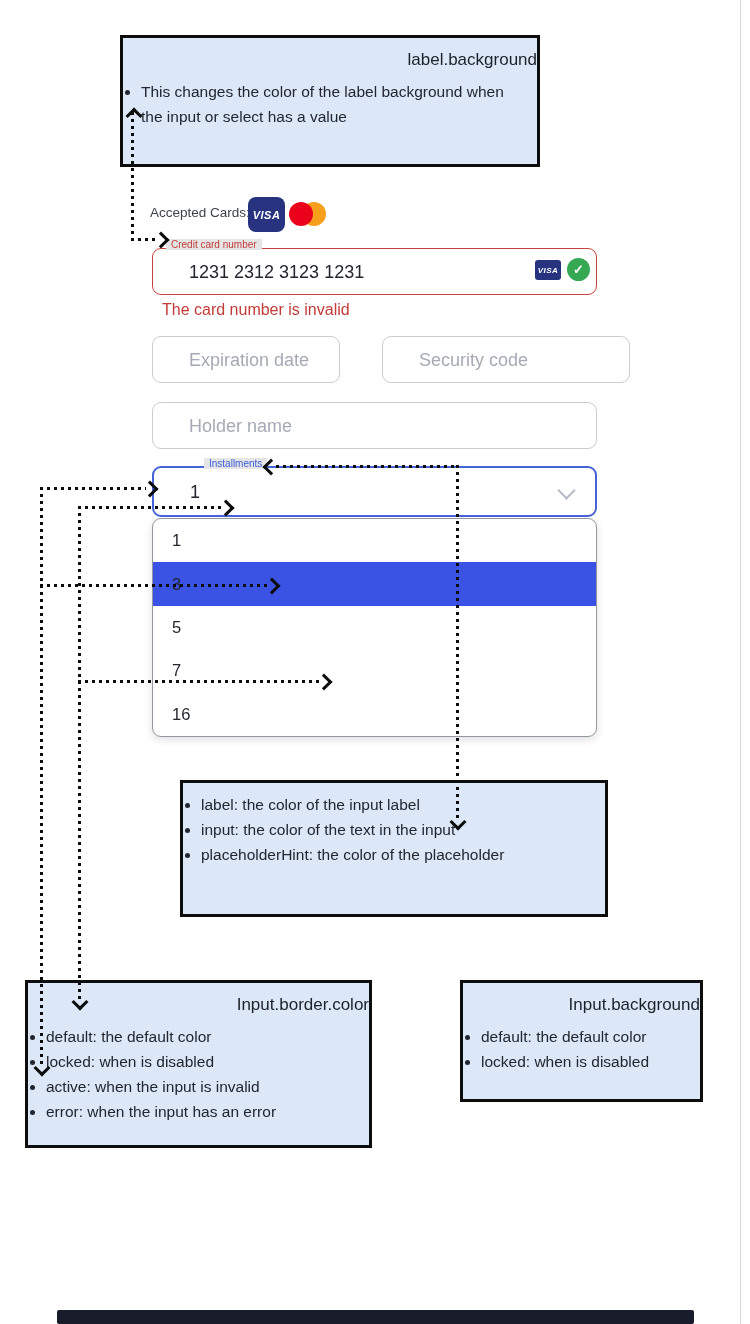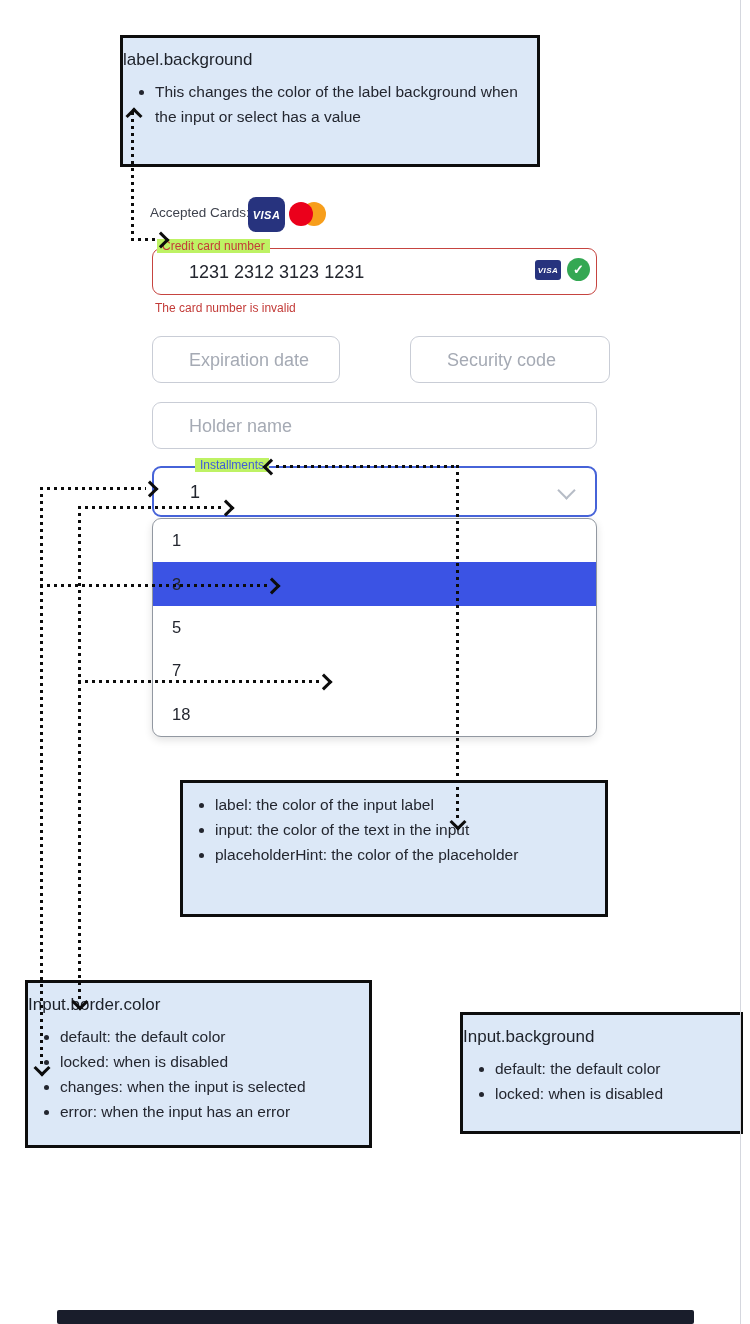--- a/index.html
+++ b/index.html
@@ -1,22 +1,22 @@
 <!DOCTYPE html>
 <html><head>
 <meta charset="utf-8">
 <style>
   html,body{margin:0;padding:0;background:#ffffff;}
   .canvas{position:relative;width:750px;height:1324px;background:#ffffff;overflow:hidden;
           font-family:"Liberation Sans",sans-serif;color:#23262f;}
 
   
   .callout{position:absolute;background:#dce8f7;border:3px solid #0d0d0d;box-sizing:border-box;}
-  .callout .ctitle{text-align:left;font-size:17px;color:#1d2129;margin-top:12px;}
-  .callout ul{margin:9px 0 0 0;padding:0 14px 0 32px;list-style:disc;}
+  .callout .ctitle{text-align:right;font-size:17px;color:#1d2129;margin-top:12px;}
+  .callout ul{margin:9px 0 0 0;padding:0 14px 0 18px;list-style:disc;}
   .callout li{font-size:15.5px;line-height:25px;color:#23262f;}
 
   
   .dl-h{position:absolute;height:3px;background:repeating-linear-gradient(90deg,#0c0c0c 0 3px,transparent 3px 7px);z-index:30;}
   .dl-v{position:absolute;width:3px;background:repeating-linear-gradient(180deg,#0c0c0c 0 3px,transparent 3px 7px);z-index:30;}
   .ah{position:absolute;width:9px;height:9px;border-top:3.2px solid #0c0c0c;border-right:3.2px solid #0c0c0c;z-index:31;}
   .ah.r{transform:rotate(45deg);}
   .ah.l{transform:rotate(225deg);}
   .ah.u{transform:rotate(-45deg);}
   .ah.d{transform:rotate(135deg);}
@@ -25,34 +25,34 @@
   .accepted{position:absolute;left:150px;top:205px;font-size:13.5px;color:#3e424d;}
   .visa-badge{position:absolute;background:#27337e;border-radius:8px;color:#fff;
               font-style:italic;font-weight:bold;display:flex;align-items:center;justify-content:center;letter-spacing:.5px;}
   .visa-big{left:248px;top:197px;width:37px;height:35px;font-size:11px;}
   .mc{position:absolute;left:289px;top:199px;width:38px;height:31px;}
   .mc .c{position:absolute;width:24px;height:24px;border-radius:50%;top:3px;}
   .mc .red{left:0;background:#eb001b;z-index:2;}
   .mc .org{left:13px;background:#f79e1b;z-index:1;}
 
   .outlined{position:absolute;box-sizing:border-box;background:#fff;border-radius:9px;}
-  .flabel{position:absolute;top:-10px;left:4px;background:#bef264;padding:0 5px;font-size:12px;white-space:nowrap;z-index:5;}
+  .flabel{position:absolute;top:-10px;left:13px;background:#e5e5e5;padding:0 5px;font-size:10px;white-space:nowrap;z-index:5;}
   .ivalue{position:absolute;left:36px;top:50%;transform:translateY(-50%);font-size:18px;color:#23262f;}
   .ph{color:#a5aab4;}
 
   .card-input{left:152px;top:248px;width:445px;height:47px;border:1.6px solid #c64440;}
   .card-input .flabel{color:#c33b38;}
   .visa-small{left:382px;top:11px;width:26px;height:20px;border-radius:3px;font-size:8px;position:absolute;}
   .seal{position:absolute;left:414px;top:9px;width:23px;height:23px;border-radius:50%;background:#34a853;
         color:#fff;font-size:13px;font-weight:bold;display:flex;align-items:center;justify-content:center;}
-  .err{position:absolute;left:155px;top:301px;font-size:12px;color:#c33b38;}
+  .err{position:absolute;left:162px;top:301px;font-size:16px;color:#c33b38;}
 
   .plain{border:1.3px solid #c9cdd6;}
   .exp{left:152px;top:336px;width:188px;height:47px;}
-  .sec{left:382px;top:336px;width:200px;height:47px;margin-left:28px;}
+  .sec{left:382px;top:336px;width:248px;height:47px;}
   .holder{left:152px;top:402px;width:445px;height:47px;}
 
   .select{left:152px;top:466px;width:445px;height:51px;border:2px solid #4663d8;z-index:6;}
   .select .flabel{color:#3f5cd8;margin-left:37px;}
   .chev{position:absolute;right:22px;top:16px;width:11px;height:11px;border-right:2.2px solid #b6bcc6;
         border-bottom:2.2px solid #b6bcc6;transform:rotate(45deg);}
 
   .dropdown{position:absolute;left:152px;top:518px;width:445px;height:219px;background:#fff;
             border:1.2px solid #9298a1;border-radius:9px;box-sizing:border-box;z-index:5;
             box-shadow:0 3px 8px rgba(0,0,0,0.12);display:flex;flex-direction:column;overflow:hidden;}
@@ -130,42 +130,42 @@
     <span class="flabel">Installments</span>
     <span class="ivalue">1</span>
     <span class="chev"></span>
   </div>
 
   <div class="dropdown">
     <div class="opt">1</div>
     <div class="opt sel">3</div>
     <div class="opt">5</div>
     <div class="opt">7</div>
-    <div class="opt">18</div>
+    <div class="opt">16</div>
   </div>
 
   <div class="callout" style="left:180px;top:780px;width:428px;height:137px;">
     <ul>
       <li>label: the color of the input label</li>
       <li>input: the color of the text in the input</li>
       <li>placeholderHint: the color of the placeholder</li>
     </ul>
   </div>
 
   <div class="callout" style="left:25px;top:980px;width:347px;height:168px;">
     <div class="ctitle">Input.border.color</div>
     <ul>
       <li>default: the default color</li>
       <li>locked: when is disabled</li>
-      <li>changes: when the input is selected</li>
+      <li>active: when the input is invalid</li>
       <li>error: when the input has an error</li>
     </ul>
   </div>
 
-  <div class="callout" style="left:460px;top:1012px;width:283px;height:122px;">
+  <div class="callout" style="left:460px;top:980px;width:243px;height:122px;">
     <div class="ctitle">Input.background</div>
     <ul>
       <li>default: the default color</li>
       <li>locked: when is disabled</li>
     </ul>
   </div>
 
   <div class="edge-line"></div>
   <div class="bottom-bar"></div>
 

